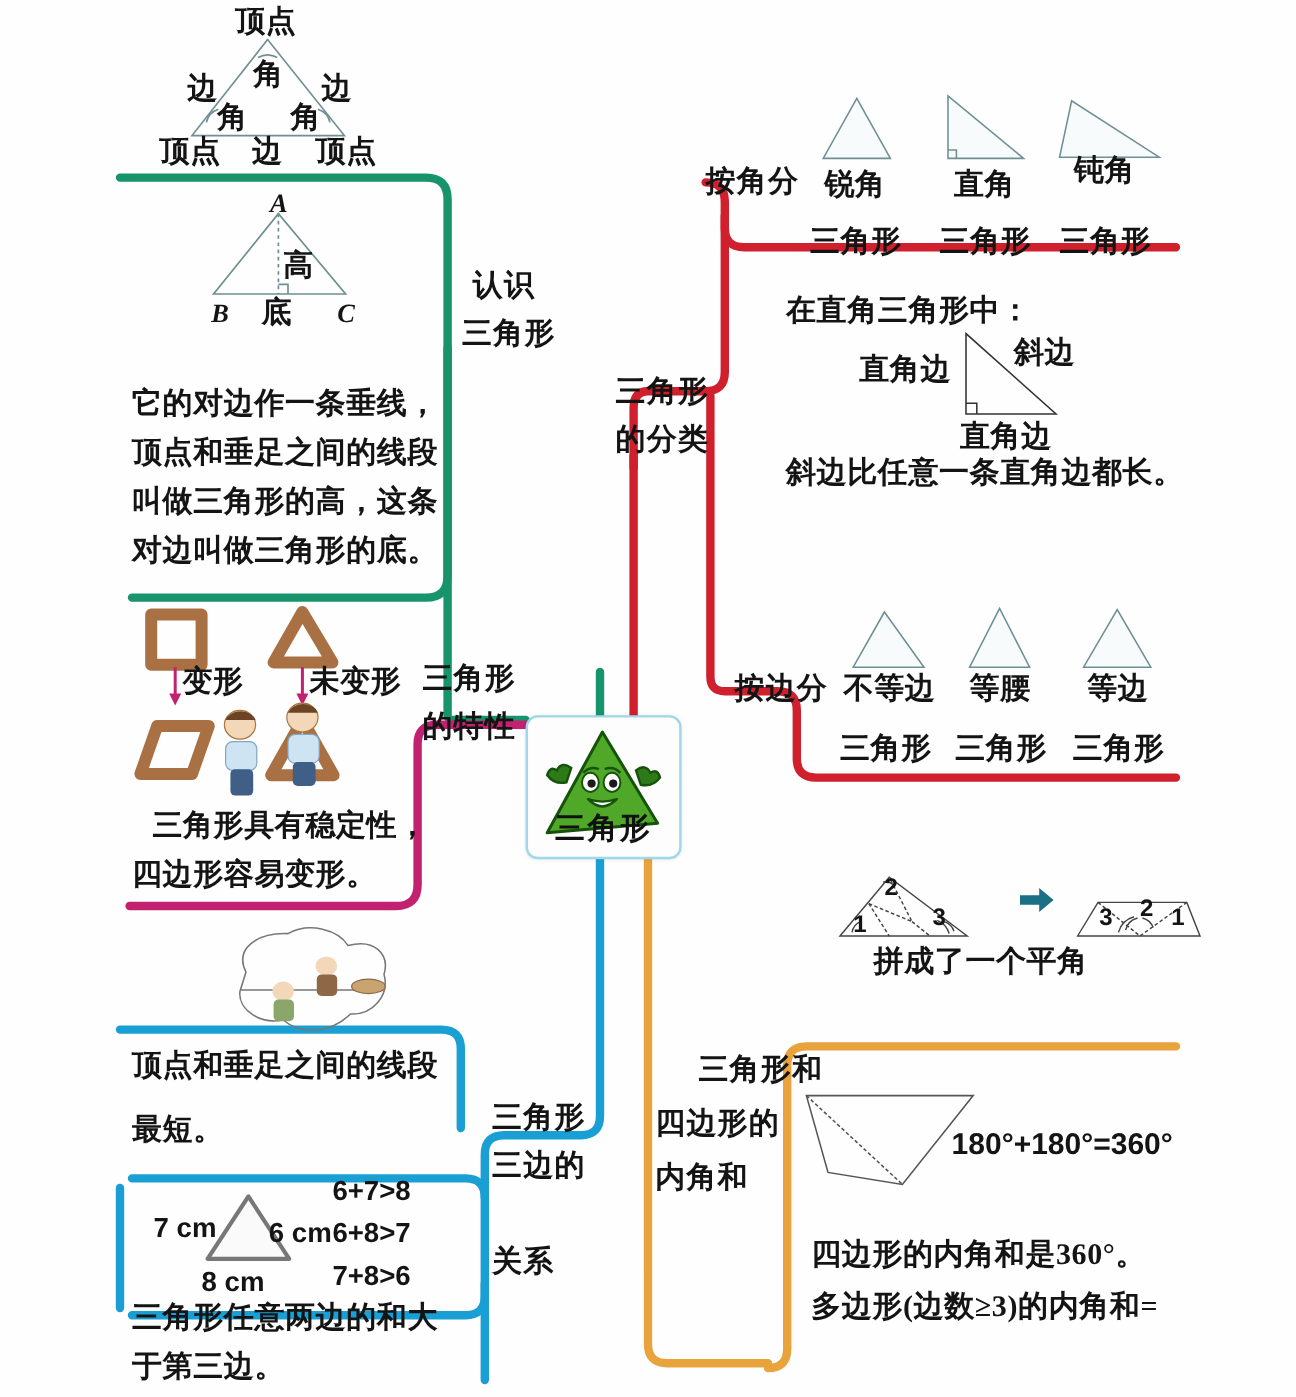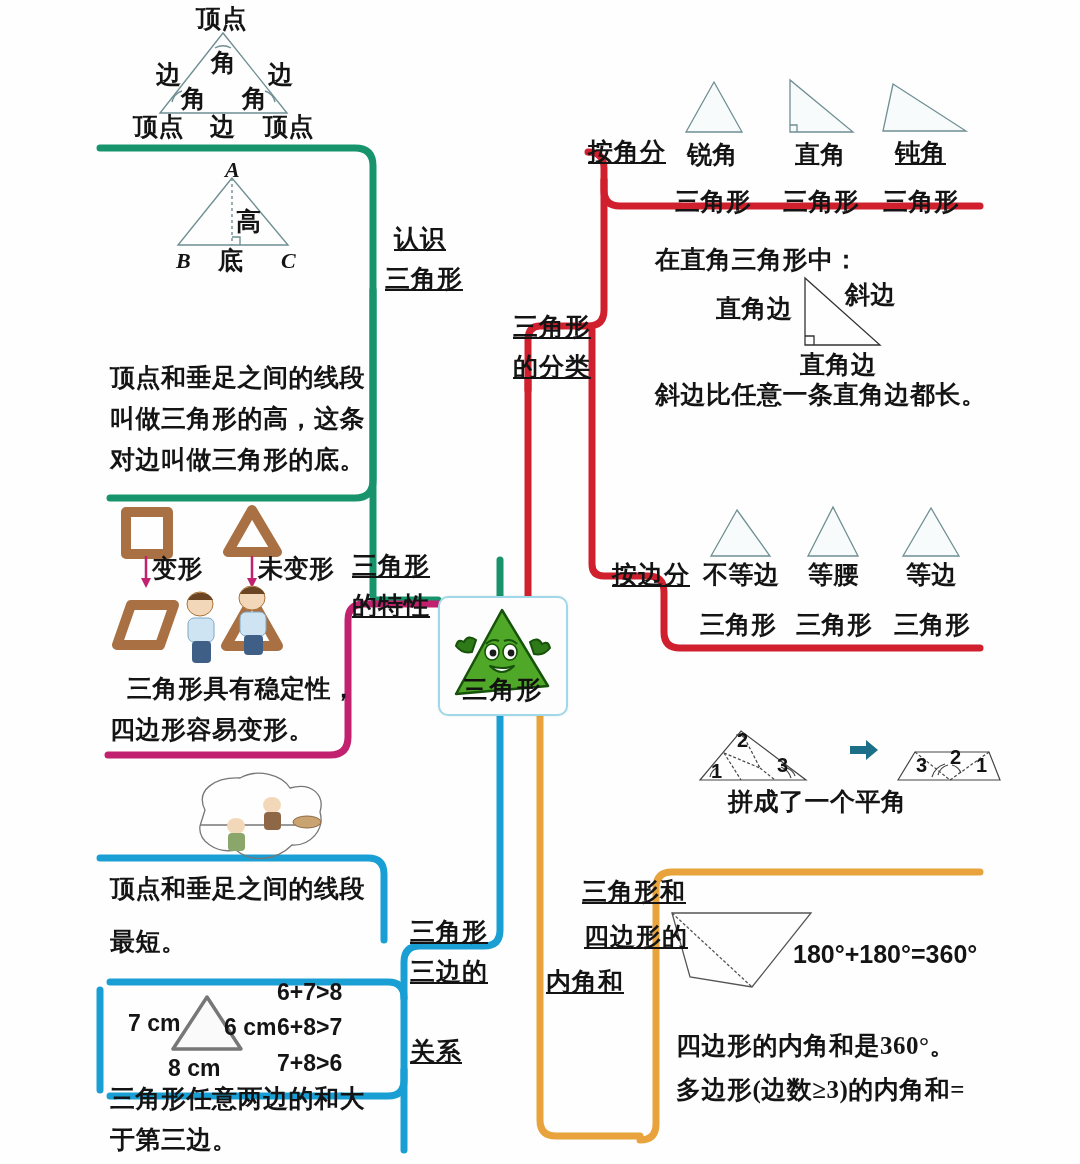--- a/index.html
+++ b/index.html
@@ -26,21 +26,21 @@
     pointer-events: none;
   }
   .txt {
     position: absolute;
     white-space: pre;
     line-height: 1.35;
     color: #141414;
   }
   .cn { font-family: "Liberation Serif", "DejaVu Serif", serif; font-weight: 600; }
   .cn-body { font-size: 25px; letter-spacing: 0.5px; }
-  .cn-label { font-size: 25px; letter-spacing: 1px; text-decoration: underline; }
+  .cn-label { font-size: 25px; letter-spacing: 1px; }
   .num { font-family: "Liberation Sans", sans-serif; font-size: 23px; font-weight: 600; }
   .ital { font-family: "Liberation Serif", serif; font-style: italic; font-weight: 700; font-size: 22px; }
   .centerbox {
     position: absolute;
     background: #fdfdfd;
     border: 2px solid #9fd8e8;
     border-radius: 10px;
     box-shadow: 0 0 3px rgba(0,0,0,0.08);
   }
   .mascot-label {
@@ -236,47 +236,48 @@
   <div class="txt cn cn-body" style="left:133px; top:110px;">顶点</div>
   <div class="txt cn cn-body" style="left:210px; top:110px;">边</div>
   <div class="txt cn cn-body" style="left:263px; top:110px;">顶点</div>
 
   <div class="txt ital" style="left:225px; top:155px;">A</div>
   <div class="txt ital" style="left:176px; top:246px;">B</div>
   <div class="txt ital" style="left:281px; top:246px;">C</div>
   <div class="txt cn cn-body" style="left:236px; top:205px;">高</div>
   <div class="txt cn cn-body" style="left:218px; top:244px;">底</div>
 
+  <div class="txt cn cn-body" style="left:110px; top:320px;">它的对边作一条垂线，</div>
   <div class="txt cn cn-body" style="left:110px; top:361px;">顶点和垂足之间的线段</div>
   <div class="txt cn cn-body" style="left:110px; top:402px;">叫做三角形的高，这条</div>
   <div class="txt cn cn-body" style="left:110px; top:443px;text-align:right;">对边叫做三角形的底。</div>
 
   <div class="txt cn cn-label" style="left:394px; top:222px;">认识</div>
   <div class="txt cn cn-label" style="left:385px; top:262px;">三角形</div>
 
   <div class="txt cn cn-label" style="left:513px; top:310px;">三角形</div>
   <div class="txt cn cn-label" style="left:513px; top:350px;">的分类</div>
 
   <div class="txt cn cn-label" style="left:352px; top:549px;">三角形</div>
   <div class="txt cn cn-label" style="left:352px; top:589px;">的特性</div>
 
   <div class="txt cn cn-label" style="left:410px; top:915px;">三角形</div>
   <div class="txt cn cn-label" style="left:410px; top:955px;">三边的</div>
   <div class="txt cn cn-label" style="left:410px; top:1035px;">关系</div>
 
   <div class="txt cn cn-label" style="left:546px; top:875px;margin-left:36px;">三角形和</div>
-  <div class="txt cn cn-label" style="left:546px; top:920px;margin-left:38px;">四边形的</div>
+  <div class="txt cn cn-label" style="left:546px; top:920px;">四边形的</div>
   <div class="txt cn cn-label" style="left:546px; top:965px;">内角和</div>
 
   <div class="txt cn cn-label" style="left:588px; top:135px;">按角分</div>
   <div class="txt cn cn-body" style="left:687px; top:138px;">锐角</div>
   <div class="txt cn cn-body" style="left:675px; top:185px;">三角形</div>
   <div class="txt cn cn-body" style="left:795px; top:138px;">直角</div>
   <div class="txt cn cn-body" style="left:783px; top:185px;">三角形</div>
-  <div class="txt cn cn-body" style="left:895px; top:136px;text-decoration:underline;">钝角</div>
+  <div class="txt cn cn-body" style="left:895px; top:126px;">钝角</div>
   <div class="txt cn cn-body" style="left:883px; top:185px;">三角形</div>
 
   <div class="txt cn cn-body" style="left:655px; top:243px;">在直角三角形中：</div>
   <div class="txt cn cn-body" style="left:716px; top:292px;">直角边</div>
   <div class="txt cn cn-body" style="left:845px; top:278px;">斜边</div>
   <div class="txt cn cn-body" style="left:800px; top:348px;">直角边</div>
   <div class="txt cn cn-body" style="left:655px; top:378px;">斜边比任意一条直角边都长。</div>
 
   <div class="txt cn cn-label" style="left:612px; top:558px;">按边分</div>
   <div class="txt cn cn-body" style="left:703px; top:558px;">不等边</div>

